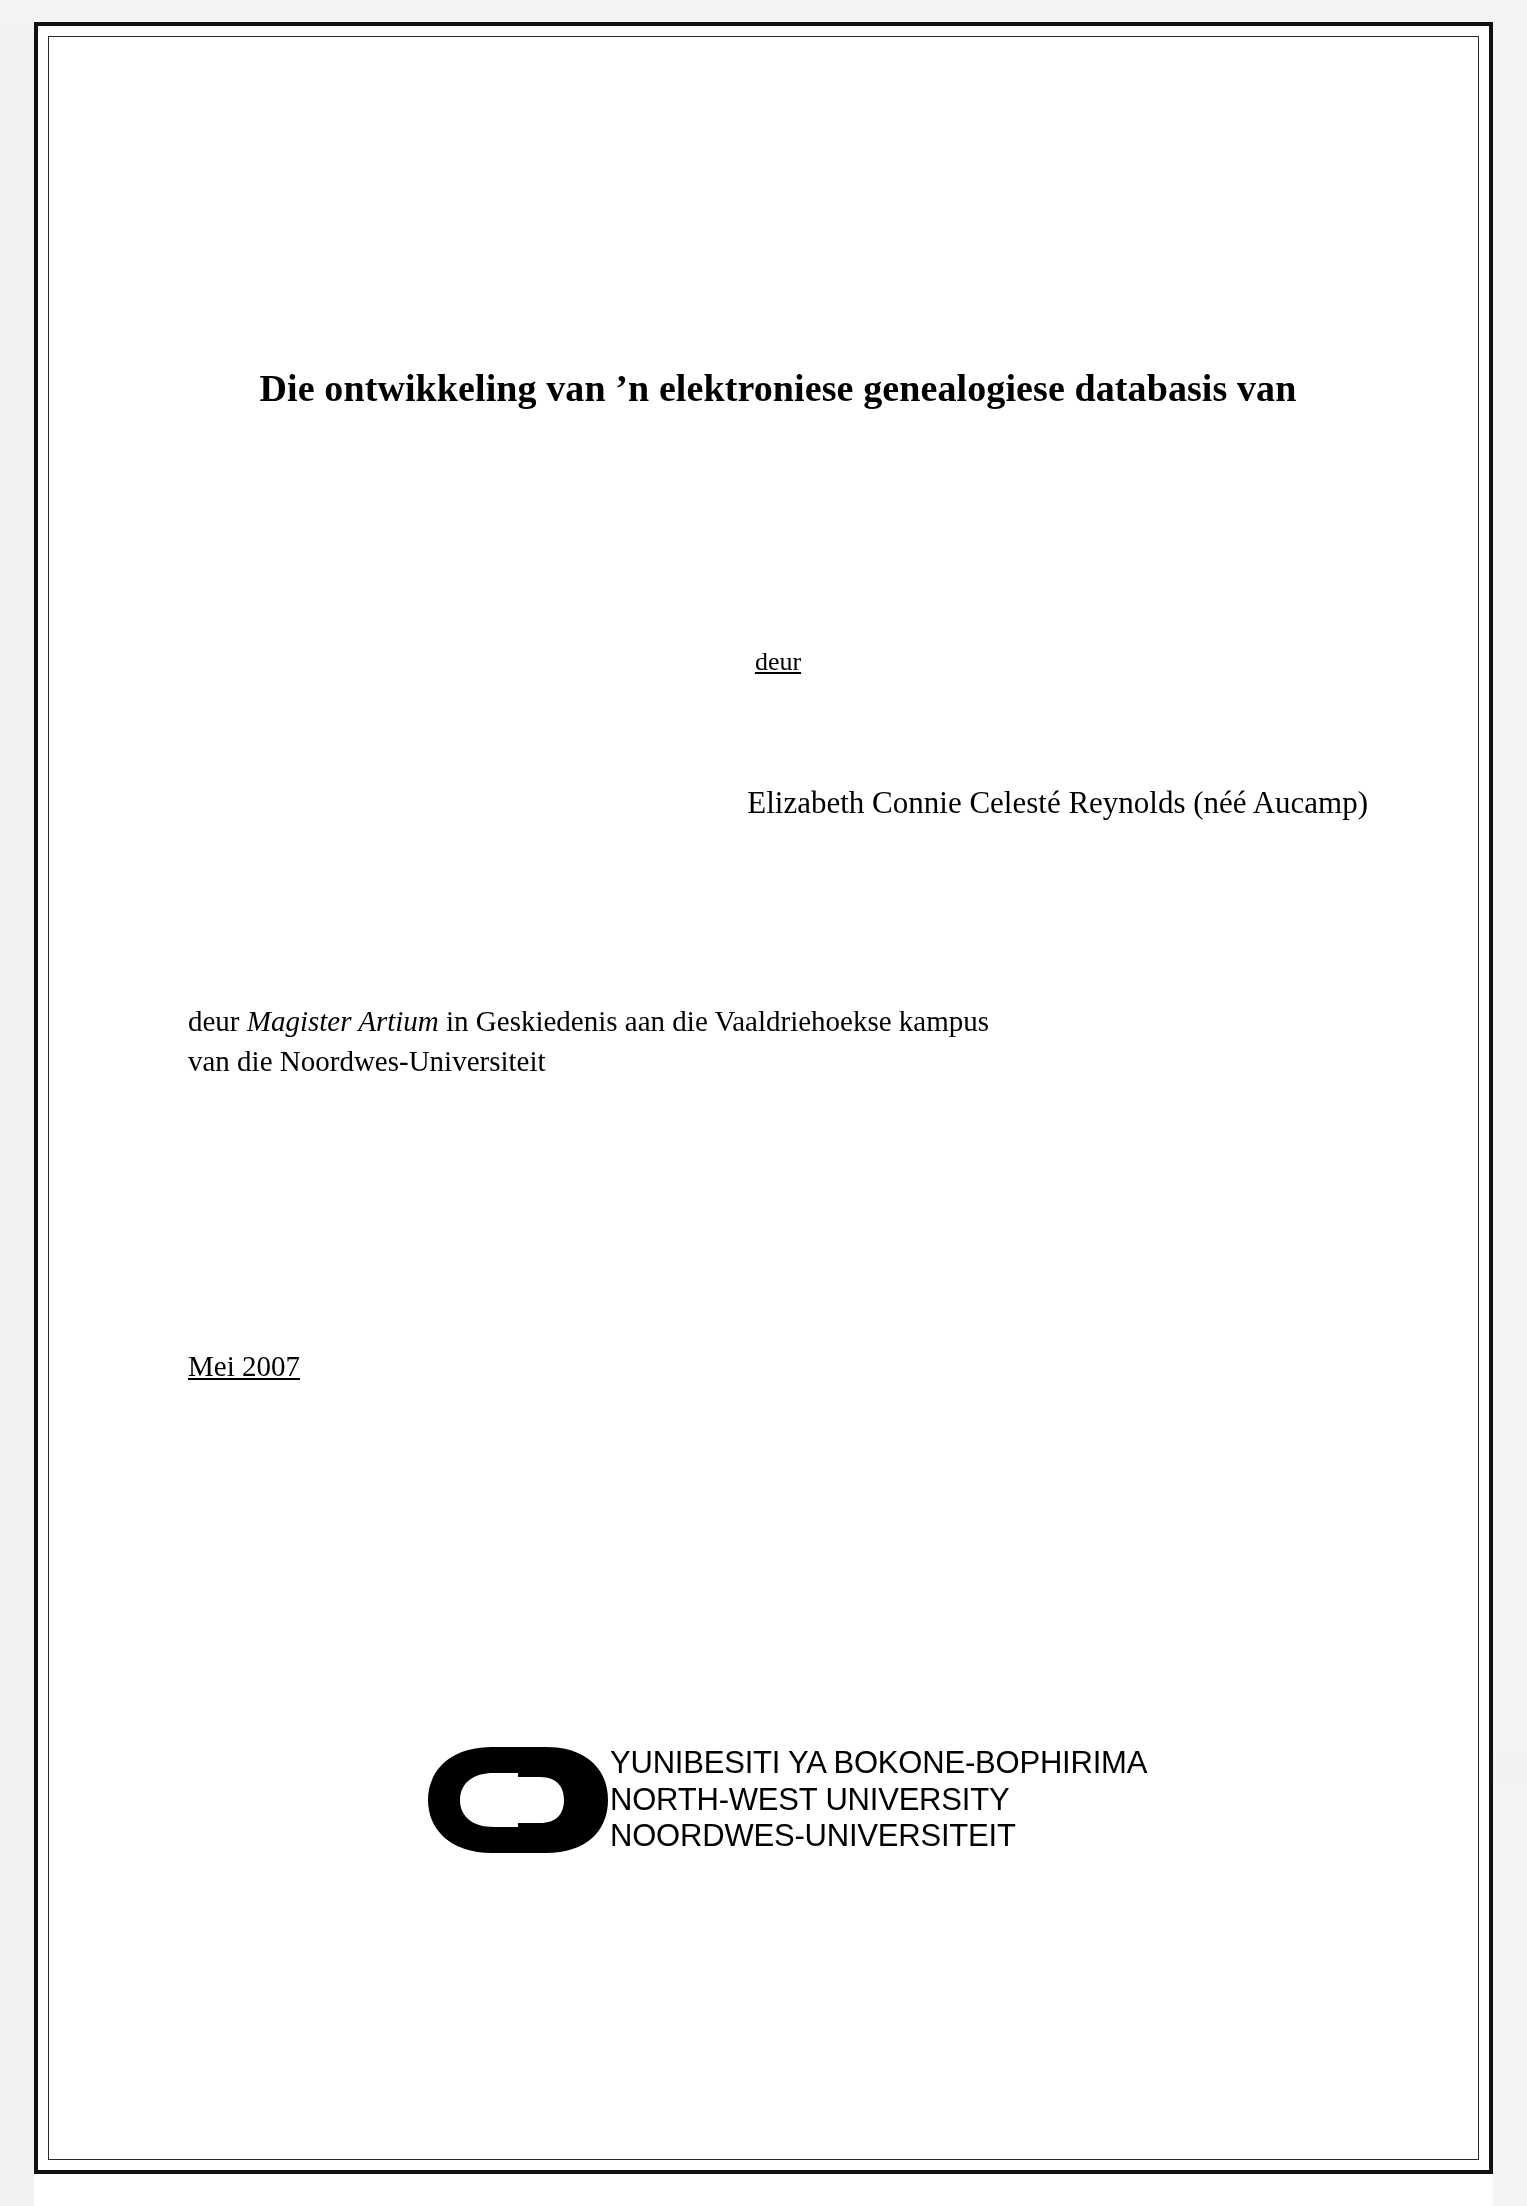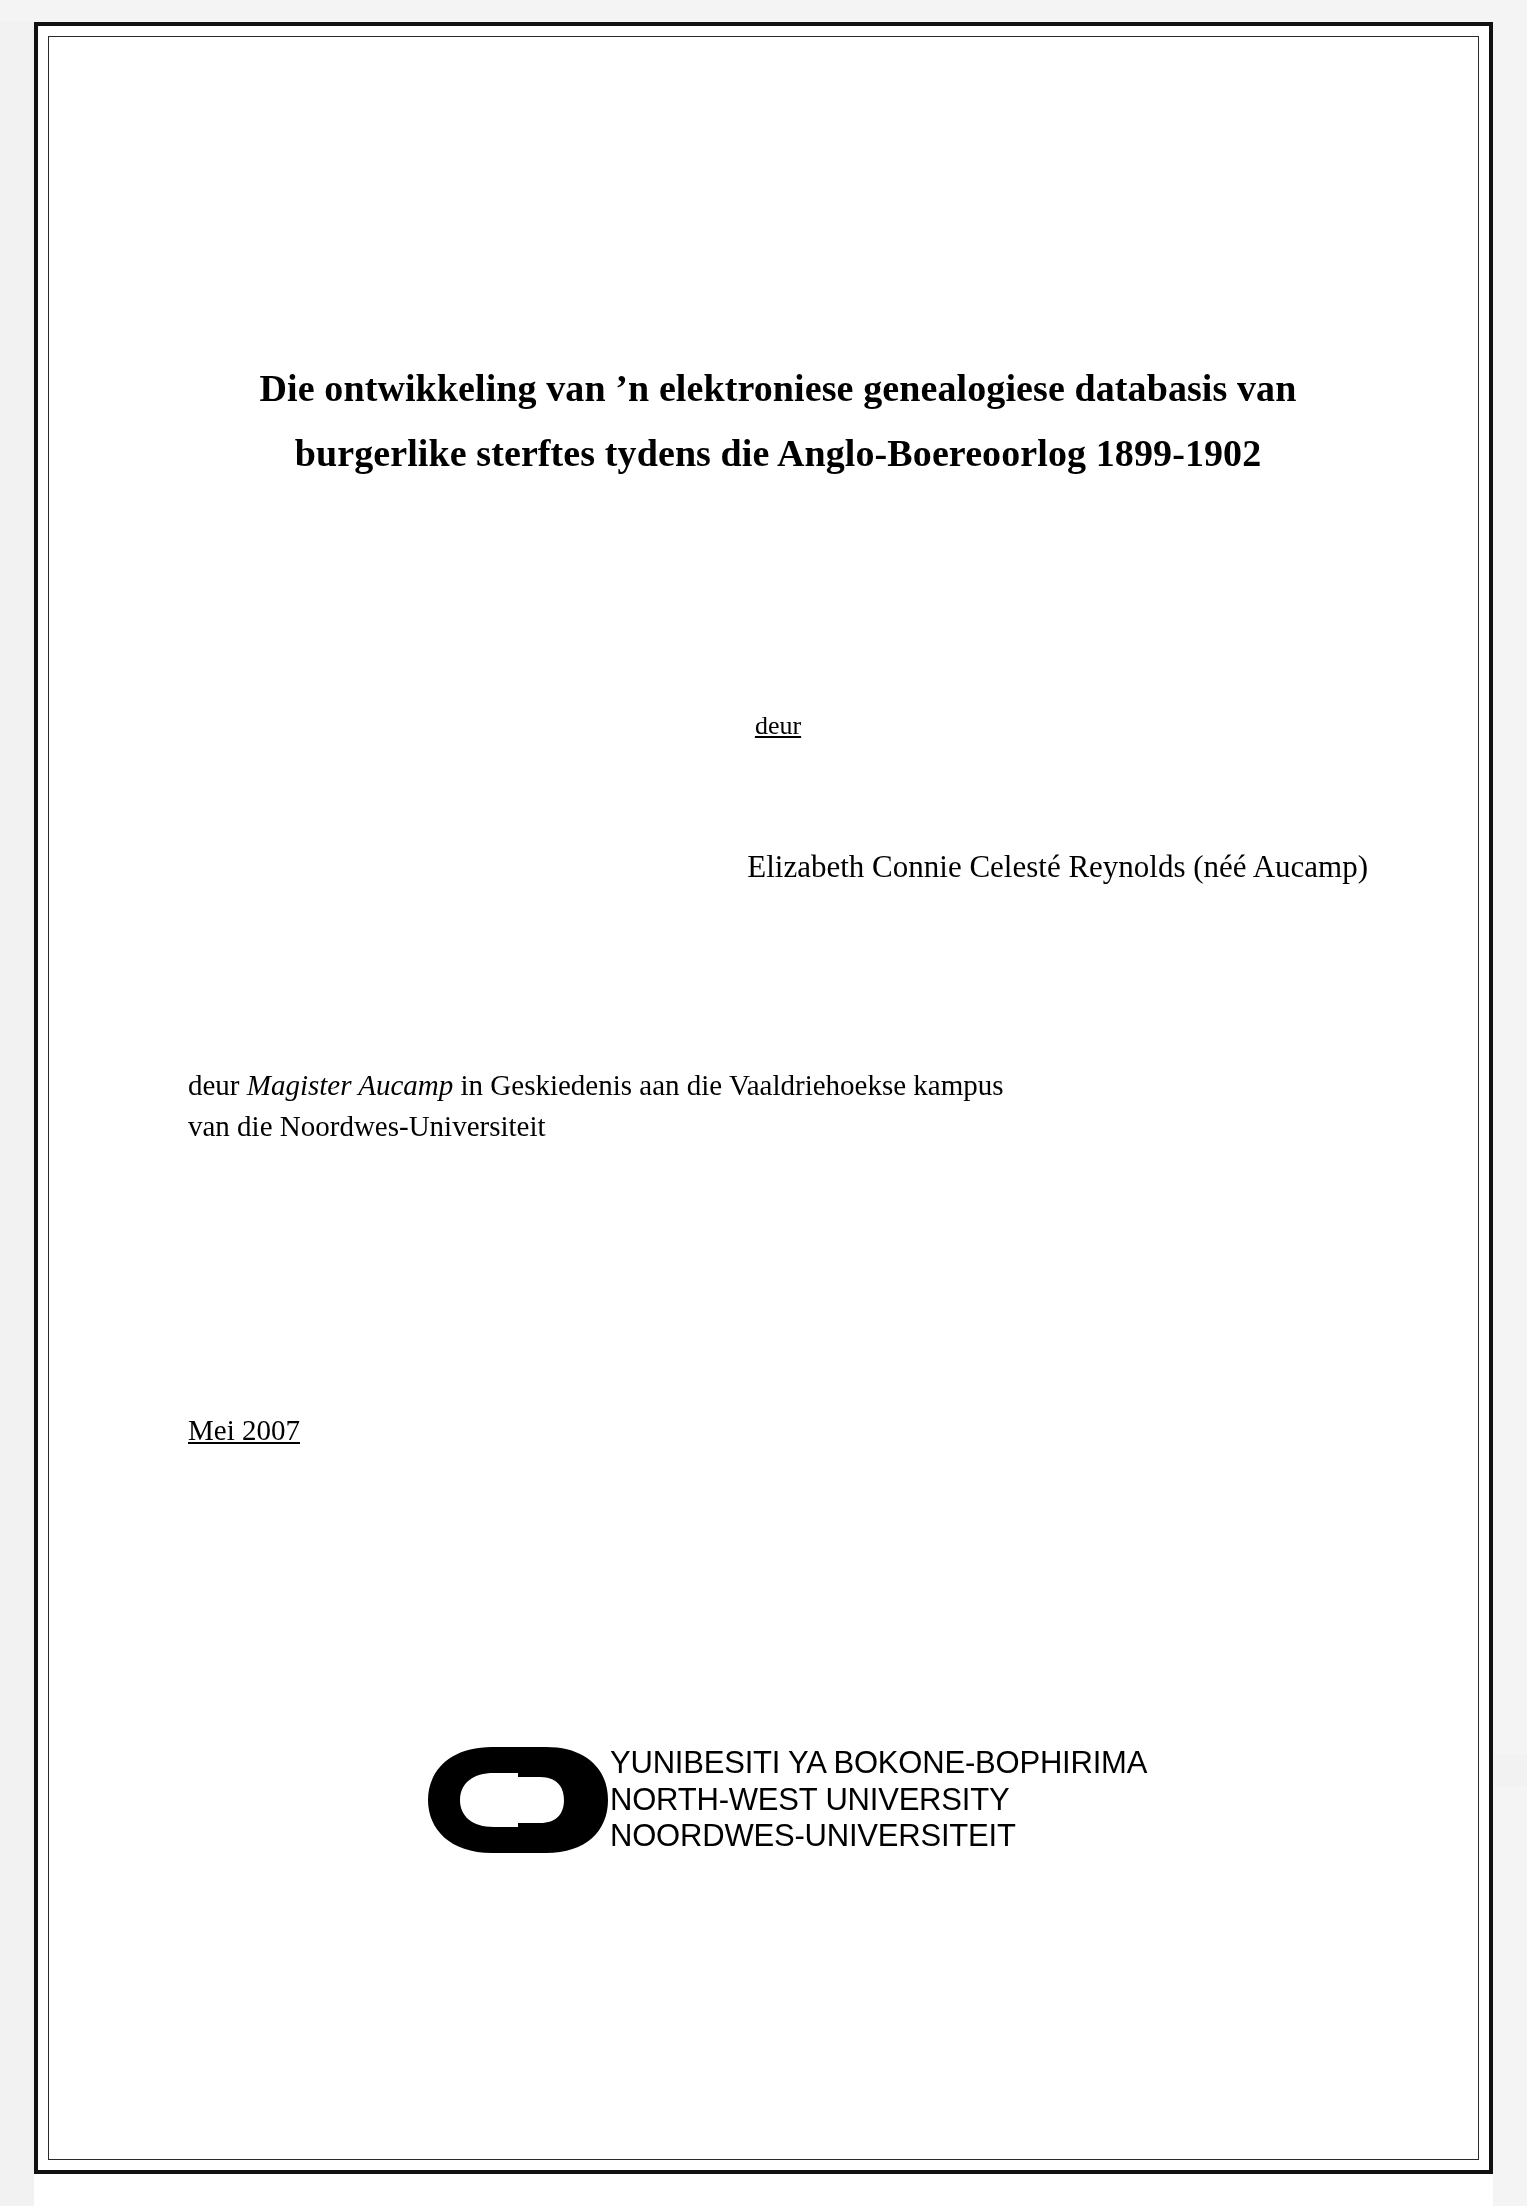--- a/index.html
+++ b/index.html
@@ -158,29 +158,28 @@
   <div class="scan-edge-t"></div>
   <div class="scan-edge-b"></div>
 
   <div class="page-frame">
     <div class="page-frame-inner"></div>
 
     <div class="content">
 
       <h1 class="doc-title">
         <span>Die ontwikkeling van ’n elektroniese genealogiese databasis van</span>
-        <span class="line2">burgerlike sterftes tydens die Anglo-Boereoorlog 1899-1902</span>
       </h1>
 
       <div class="byline-deur">deur</div>
 
       <div class="author">Elizabeth Connie Celesté Reynolds (néé Aucamp)</div>
 
       <div class="statement">
-        <span class="l2"><span>deur </span><em>Magister Aucamp</em><span> in Geskiedenis aan die Vaaldriehoekse kampus</span></span>
+        <span class="l2"><span>deur </span><em>Magister Artium</em><span> in Geskiedenis aan die Vaaldriehoekse kampus</span></span>
         <span class="l3">van die Noordwes-Universiteit</span>
       </div>
 
       <div class="supervisor">
         <span class="l2">Mei 2007</span>
       </div>
 
     </div>
 
     <div class="logo-block">

